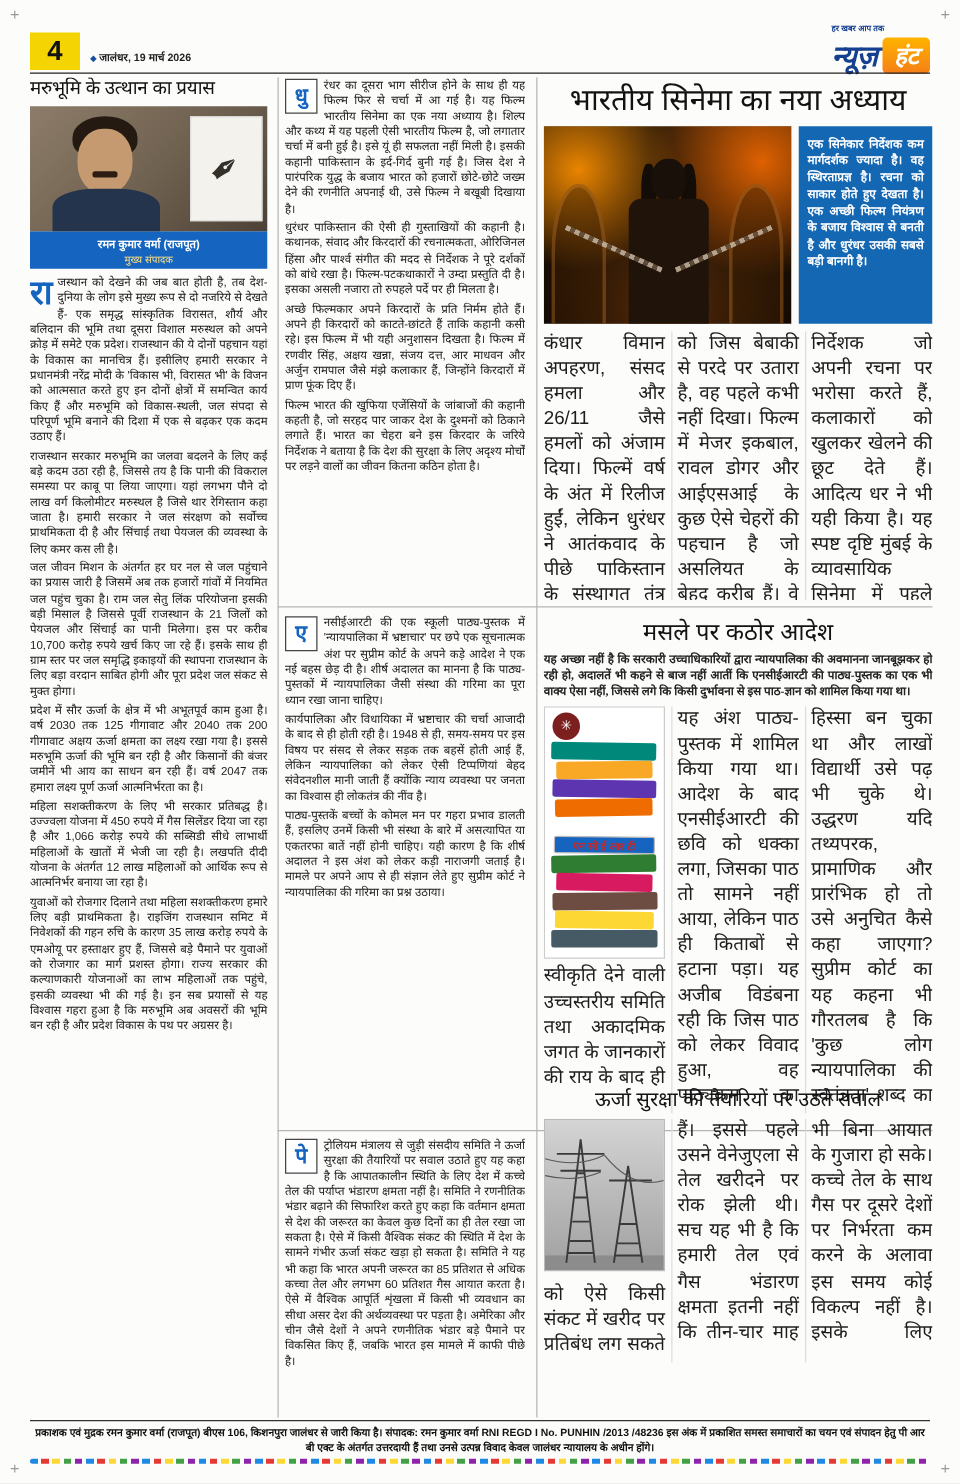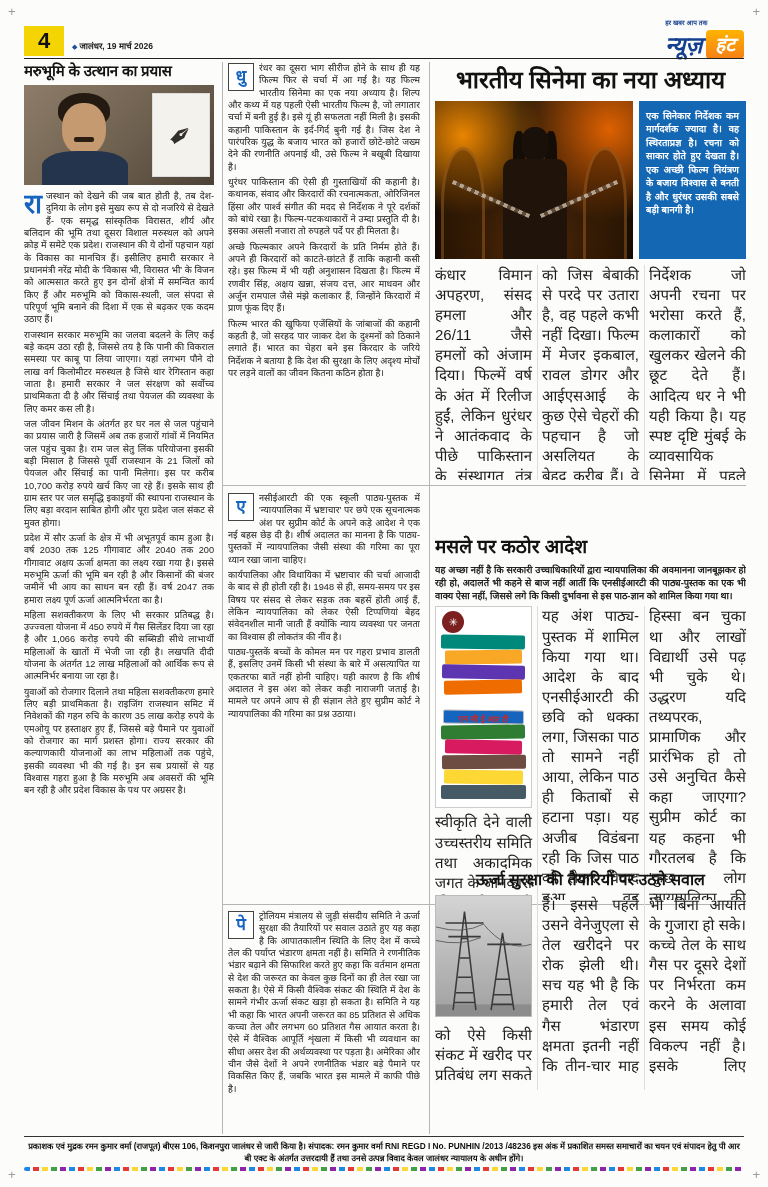--- a/index.html
+++ b/index.html
@@ -25,21 +25,21 @@
 
   
   .vline { position:absolute; width:0; border-left:1px solid #b5b5b5; }
   .hline { position:absolute; height:0; border-top:1px solid #b5b5b5; }
 
   
   .bodytxt p { font-size:9.2px; line-height:1.34; text-align:justify; color:#1c1c1c; margin-bottom:3px; }
   .dropcap-plain { float:left; font-size:27px; font-weight:bold; color:#1565c0; line-height:0.9; margin:2px 4px 0 0; }
   .dropcap-box { float:left; width:26px; height:28px; border:1.5px solid #444; color:#1565c0; font-weight:bold;
                  font-size:17px; text-align:center; line-height:26px; margin:1px 5px 1px 0; background:#fff; }
-  .headline { font-weight:bold; color:#121212; }
+  .headline { font-weight:normal; color:#121212; }
 
   
   .left-art { position:absolute; left:24px; top:62px; width:190px; height:1072px; overflow:hidden; }
   .left-art .headline { font-size:15px; letter-spacing:-0.2px; line-height:1.2; }
   .portrait { position:relative; margin-top:5px; width:100%; height:100px; overflow:hidden;
               background:linear-gradient(135deg,#8d7c69,#6e604f 55%,#4c4136); }
   .p-hair { position:absolute; left:34px; top:8px; width:52px; height:34px; background:#241a12; border-radius:50% 50% 40% 40%; }
   .p-face { position:absolute; left:38px; top:18px; width:44px; height:52px; background:#c59a70; border-radius:46%; }
   .p-stache { position:absolute; left:50px; top:52px; width:20px; height:5px; background:#2b1d12; border-radius:2px; }
   .p-body { position:absolute; left:18px; top:66px; width:86px; height:36px; background:#24344d; border-radius:40% 40% 0 0; }
@@ -80,22 +80,22 @@
   .chain.c1 { left:14px; top:96px; width:84px; transform:rotate(24deg); }
   .chain.c2 { left:102px; top:96px; width:84px; transform:rotate(-24deg); }
   .quote { flex:1; background:#1467b3; color:#fff; font-weight:bold; font-size:9.5px; line-height:1.42;
            padding:8px 7px; text-align:justify; overflow:hidden; }
   .cols3 { column-count:3; column-gap:10px; column-rule:1px solid #ddd; overflow:hidden; }
   .cols3 p { font-size:15px; line-height:1.34; text-align:justify; color:#1c1c1c; }
   .cinema-body { margin-top:6px; height:222px; }
 
   
   .order { position:absolute; left:435px; top:492px; width:311px; height:408px; overflow:hidden; }
-  .order .headline { font-size:19px; text-align:left;margin-top:41px; }
-  .order-intro { margin-top:4px; font-size:9.4px; font-weight:bold; line-height:1.4; text-align:justify; color:#222; }
+  .order .headline { font-size:19px; text-align:center; }
+  .order-intro { margin-top:4px; font-size:9.4px; font-weight:bold; line-height:1.4; text-align:justify; color:#222;font-family:Liberation Serif, serif; }
   .order-body { margin-top:4px; height:326px; }
   .books { position:relative; width:100%; height:202px; background:#fff; border:1px solid #ccc;
            break-inside:avoid; margin-bottom:4px; padding:28px 4px 4px 4px; }
   .ncert-logo { position:absolute; top:4px; left:6px; width:22px; height:22px; border-radius:50%;
                 background:#7b1f1f; color:#fff; font-size:11px; text-align:center; line-height:22px; }
   .book { height:14px; border-radius:2px; margin:0 auto 1px auto; }
   .book:nth-of-type(1){ background:#c62828; width:92%; transform:rotate(-1.2deg); }
   .book:nth-of-type(2){ background:#00897b; width:97%; transform:rotate(0.8deg); }
   .book:nth-of-type(3){ background:#f9a825; width:88%; transform:rotate(-0.6deg); }
   .book:nth-of-type(4){ background:#5e35b1; width:95%; transform:rotate(1deg); }
@@ -156,20 +156,24 @@
   <div class="left-art bodytxt">
     <div class="headline">मरुभूमि के उत्थान का प्रयास</div>
     <div class="portrait">
       <div class="p-hair"></div>
       <div class="p-face"></div>
       <div class="p-stache"></div>
       <div class="p-body"></div>
       <div class="pen-panel">
         <span class="glyph">✒</span>
       </div>
+    </div>
+    <div class="photo-cap">
+      <div class="cap-name">रमन कुमार वर्मा (राजपूत)</div>
+      <div class="cap-role">मुख्य संपादक</div>
     </div>
     <div class="left-body">
       <p><span class="dropcap-plain">रा</span><span>जस्थान को देखने की जब बात होती है, तब देश-दुनिया के लोग इसे मुख्य रूप से दो नजरिये से देखते हैं- एक समृद्ध सांस्कृतिक विरासत, शौर्य और बलिदान की भूमि तथा दूसरा विशाल मरुस्थल को अपने क्रोड़ में समेटे एक प्रदेश। राजस्थान की ये दोनों पहचान यहां के विकास का मानचित्र हैं। इसीलिए हमारी सरकार ने प्रधानमंत्री नरेंद्र मोदी के 'विकास भी, विरासत भी' के विजन को आत्मसात करते हुए इन दोनों क्षेत्रों में समन्वित कार्य किए हैं और मरुभूमि को विकास-स्थली, जल संपदा से परिपूर्ण भूमि बनाने की दिशा में एक से बढ़कर एक कदम उठाए हैं।</span></p>
       <p>राजस्थान सरकार मरुभूमि का जलवा बदलने के लिए कई बड़े कदम उठा रही है, जिससे तय है कि पानी की विकराल समस्या पर काबू पा लिया जाएगा। यहां लगभग पौने दो लाख वर्ग किलोमीटर मरुस्थल है जिसे थार रेगिस्तान कहा जाता है। हमारी सरकार ने जल संरक्षण को सर्वोच्च प्राथमिकता दी है और सिंचाई तथा पेयजल की व्यवस्था के लिए कमर कस ली है।</p>
       <p>जल जीवन मिशन के अंतर्गत हर घर नल से जल पहुंचाने का प्रयास जारी है जिसमें अब तक हजारों गांवों में नियमित जल पहुंच चुका है। राम जल सेतु लिंक परियोजना इसकी बड़ी मिसाल है जिससे पूर्वी राजस्थान के 21 जिलों को पेयजल और सिंचाई का पानी मिलेगा। इस पर करीब 10,700 करोड़ रुपये खर्च किए जा रहे हैं। इसके साथ ही ग्राम स्तर पर जल समृद्धि इकाइयों की स्थापना राजस्थान के लिए बड़ा वरदान साबित होगी और पूरा प्रदेश जल संकट से मुक्त होगा।</p>
       <p>प्रदेश में सौर ऊर्जा के क्षेत्र में भी अभूतपूर्व काम हुआ है। वर्ष 2030 तक 125 गीगावाट और 2040 तक 200 गीगावाट अक्षय ऊर्जा क्षमता का लक्ष्य रखा गया है। इससे मरुभूमि ऊर्जा की भूमि बन रही है और किसानों की बंजर जमीनें भी आय का साधन बन रही हैं। वर्ष 2047 तक हमारा लक्ष्य पूर्ण ऊर्जा आत्मनिर्भरता का है।</p>
       <p>महिला सशक्तीकरण के लिए भी सरकार प्रतिबद्ध है। उज्ज्वला योजना में 450 रुपये में गैस सिलेंडर दिया जा रहा है और 1,066 करोड़ रुपये की सब्सिडी सीधे लाभार्थी महिलाओं के खातों में भेजी जा रही है। लखपति दीदी योजना के अंतर्गत 12 लाख महिलाओं को आर्थिक रूप से आत्मनिर्भर बनाया जा रहा है।</p>
       <p>युवाओं को रोजगार दिलाने तथा महिला सशक्तीकरण हमारे लिए बड़ी प्राथमिकता है। राइजिंग राजस्थान समिट में निवेशकों की गहन रुचि के कारण 35 लाख करोड़ रुपये के एमओयू पर हस्ताक्षर हुए हैं, जिससे बड़े पैमाने पर युवाओं को रोजगार का मार्ग प्रशस्त होगा। राज्य सरकार की कल्याणकारी योजनाओं का लाभ महिलाओं तक पहुंचे, इसकी व्यवस्था भी की गई है। इन सब प्रयासों से यह विश्वास गहरा हुआ है कि मरुभूमि अब अवसरों की भूमि बन रही है और प्रदेश विकास के पथ पर अग्रसर है।</p>
     </div>
   </div>

